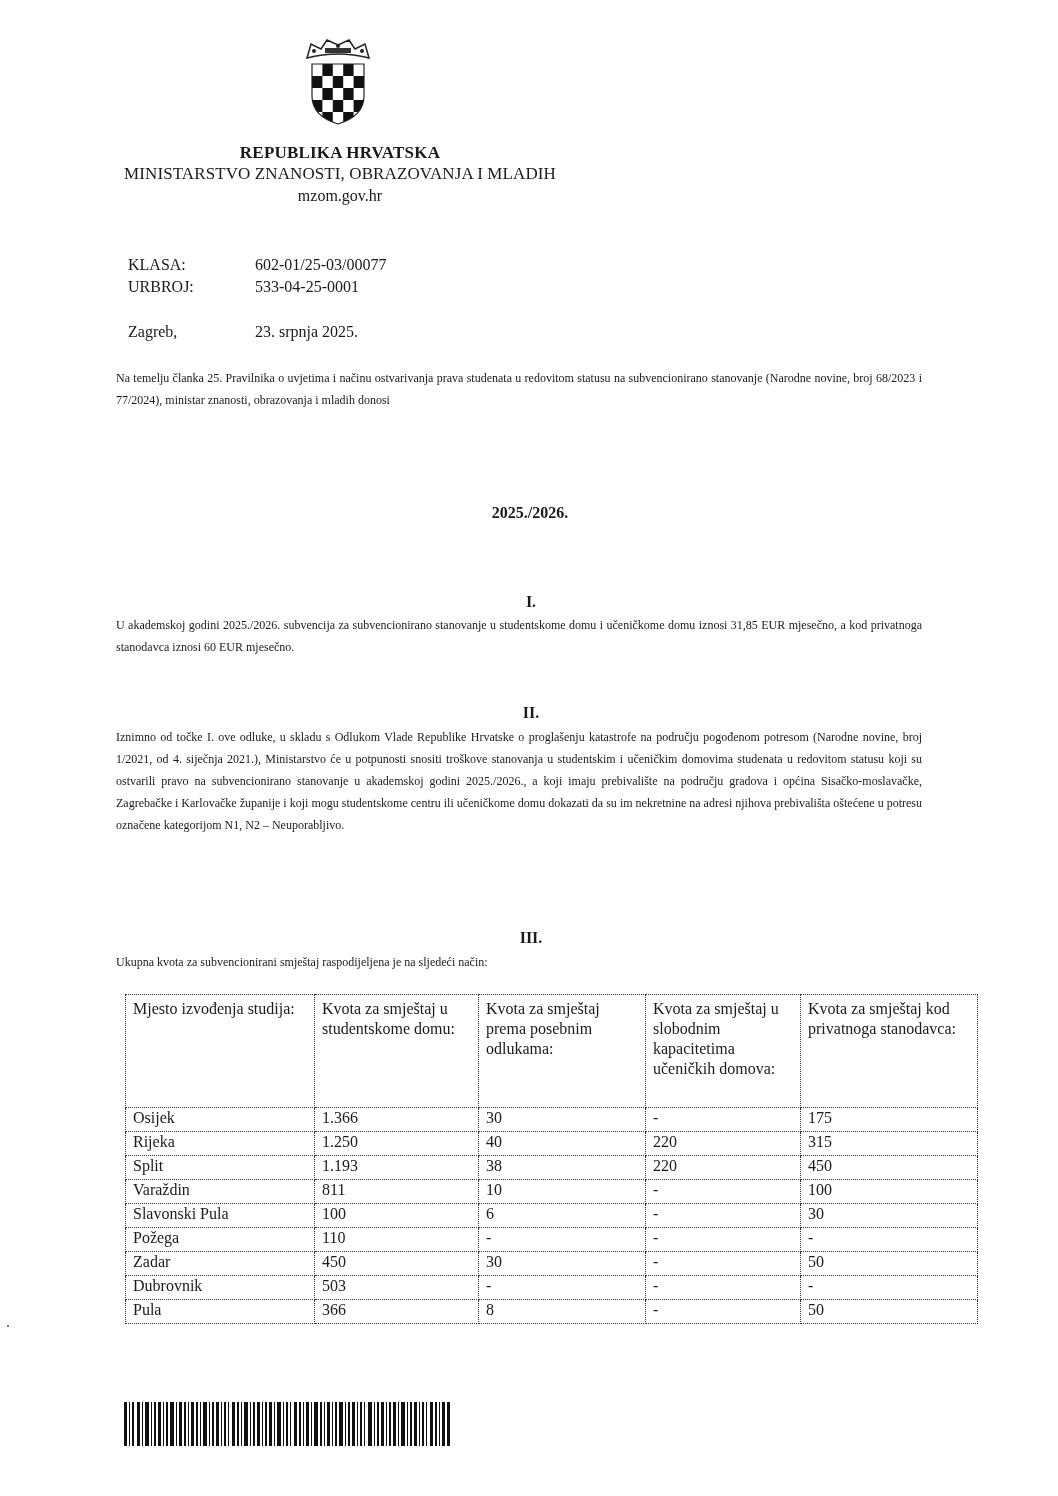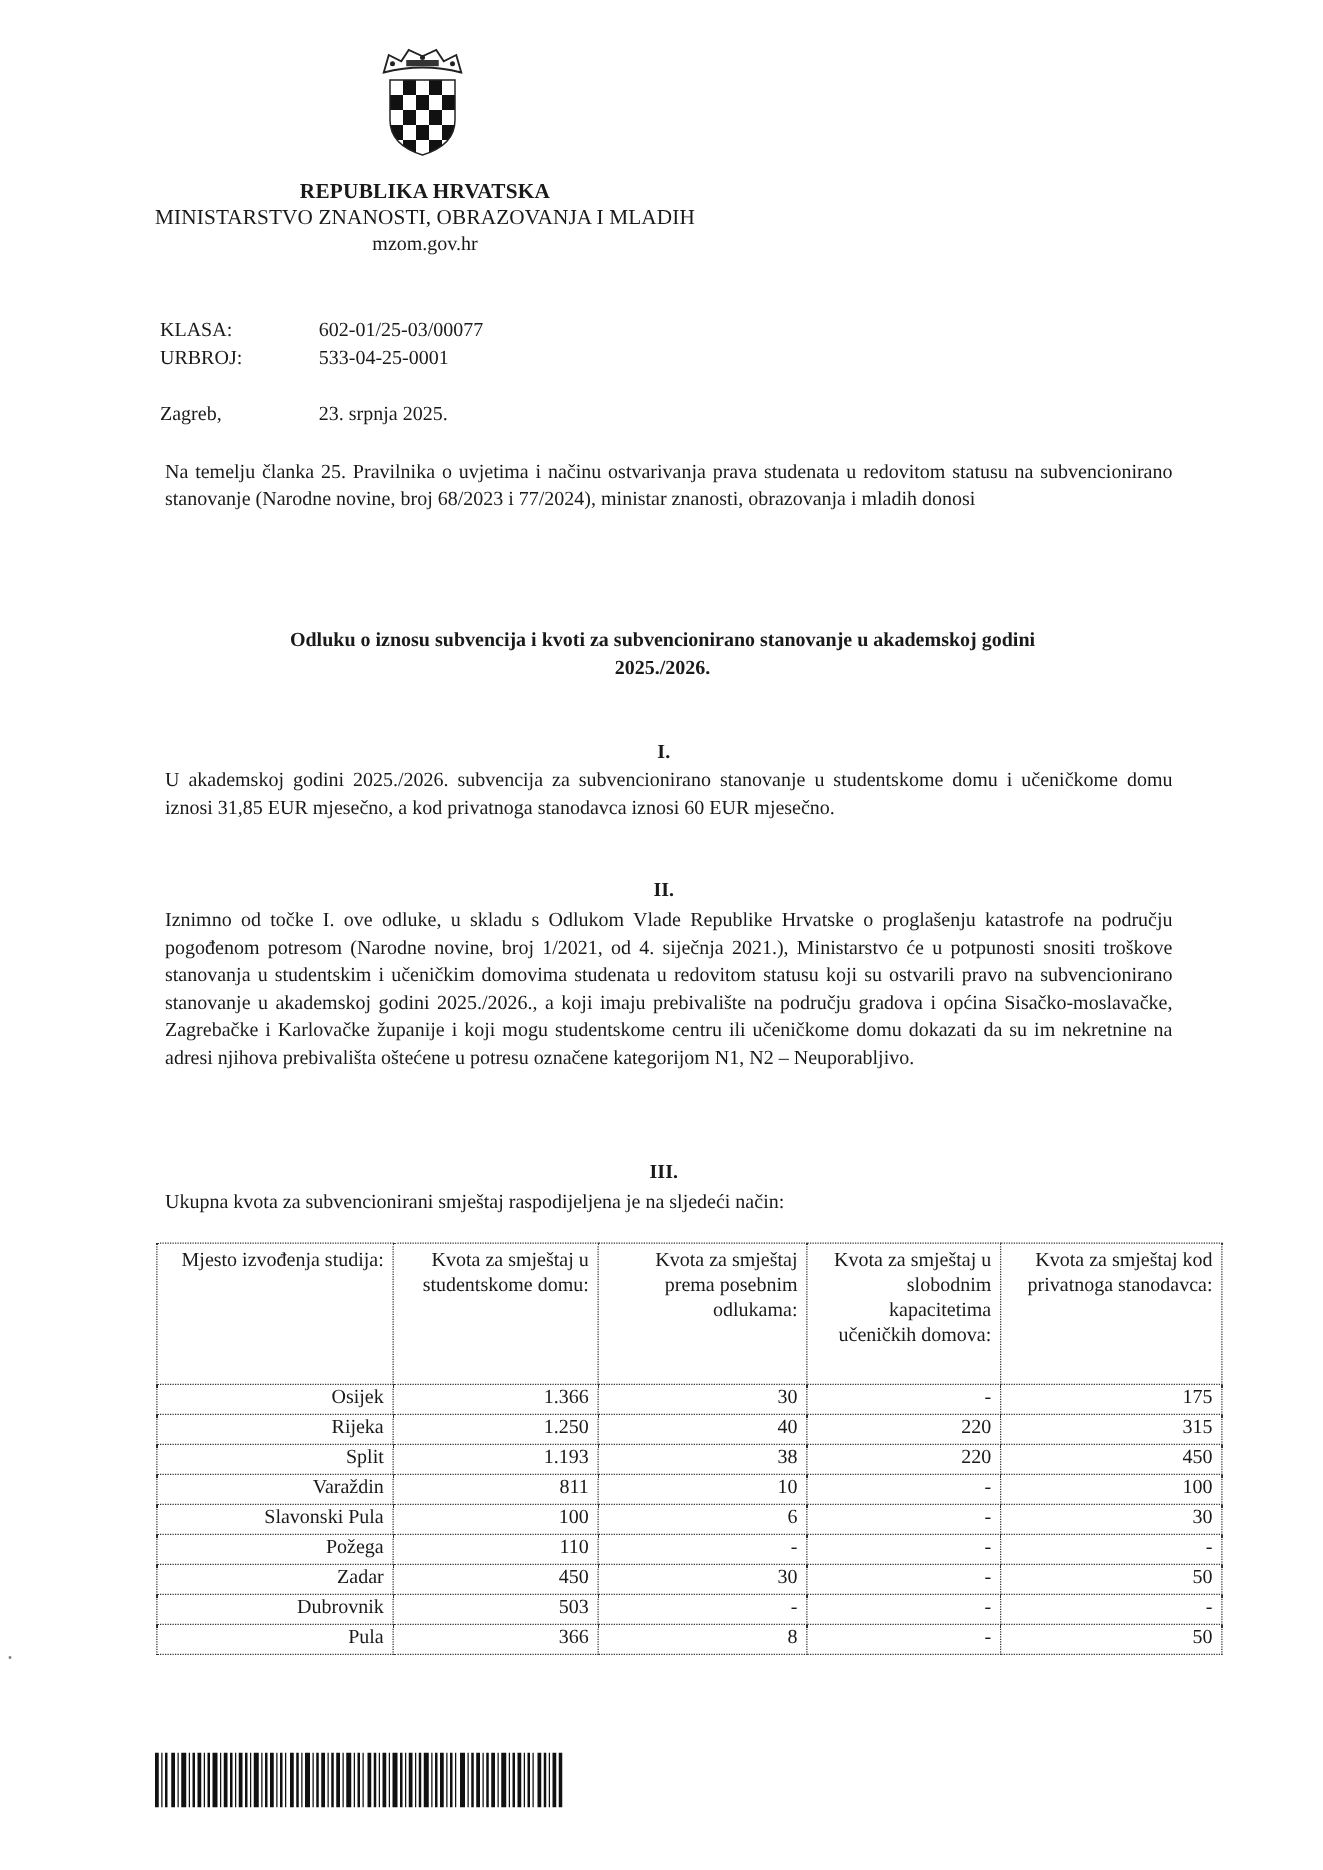--- a/index.html
+++ b/index.html
@@ -9,31 +9,31 @@
     color: #1a1a1a;
   }
   .abs { position: absolute; }
   .coat { left: 303px; top: 36px; width: 70px; height: 90px; }
   .hdr { left: 60px; width: 560px; text-align: center; }
   .hdr-title { top: 143px; font-weight: bold; font-size: 17px; letter-spacing: 0.2px; }
   .hdr-ministry { top: 164px; font-size: 17px; letter-spacing: 0.1px; }
   .hdr-web { top: 187px; font-size: 16px; }
   .meta-label { left: 128px; font-size: 16px; }
   .meta-value { left: 255px; font-size: 16px; }
-  .para { left: 132px; width: 806px; font-size: 16px; line-height: 22px; text-align: justify; }
+  .para { left: 116px; width: 806px; font-size: 12px; line-height: 22px; text-align: justify; }
   .para-last { text-align-last: left; }
   .decision-title { left: 150px; width: 760px; top: 502px; text-align: center; font-weight: bold; font-size: 16px; line-height: 22px; }
   .sec-num { left: 128px; width: 806px; text-align: center; font-weight: bold; font-size: 16px; }
   table.quota {
     position: absolute; left: 125px; top: 994px; width: 852px;
     border-collapse: collapse; font-size: 16px; table-layout: fixed;
   }
   table.quota td, table.quota th {
     border: 1px dotted #333; padding: 0 7px; vertical-align: top;
-    font-weight: normal; text-align: right; line-height: 20px;
+    font-weight: normal; text-align: left; line-height: 20px;
   }
   table.quota th { height: 108px; padding-top: 4px; }
   table.quota td { height: 23px; }
   .barcode { left: 124px; top: 1402px; width: 326px; height: 44px; }
   .margin-dot { left: 7px; top: 1325px; width: 2px; height: 2px; background: #777; }
 </style>
 </head>
 <body>
 
 <div class="abs coat">
@@ -78,21 +78,20 @@
 <div class="abs meta-label" style="top:256px">KLASA:</div>
 <div class="abs meta-value" style="top:256px">602-01/25-03/00077</div>
 <div class="abs meta-label" style="top:278px">URBROJ:</div>
 <div class="abs meta-value" style="top:278px">533-04-25-0001</div>
 <div class="abs meta-label" style="top:323px">Zagreb,</div>
 <div class="abs meta-value" style="top:323px">23. srpnja 2025.</div>
 
 <div class="abs para para-last" style="top:367px">Na temelju članka 25. Pravilnika o uvjetima i načinu ostvarivanja prava studenata u redovitom statusu na subvencionirano stanovanje (Narodne novine, broj 68/2023 i 77/2024), ministar znanosti, obrazovanja i mladih donosi</div>
 
 <div class="abs decision-title">
-  <div>Odluku o iznosu subvencija i kvoti za subvencionirano stanovanje u akademskoj godini</div>
   <div>2025./2026.</div>
 </div>
 
 <div class="abs sec-num" style="top:593px">I.</div>
 <div class="abs para para-last" style="top:614px">U akademskoj godini 2025./2026. subvencija za subvencionirano stanovanje u studentskome domu i učeničkome domu iznosi 31,85 EUR mjesečno, a kod privatnoga stanodavca iznosi 60 EUR mjesečno.</div>
 
 <div class="abs sec-num" style="top:704px">II.</div>
 <div class="abs para para-last" style="top:726px">Iznimno od točke I. ove odluke, u skladu s Odlukom Vlade Republike Hrvatske o proglašenju katastrofe na području pogođenom potresom (Narodne novine, broj 1/2021, od 4. siječnja 2021.), Ministarstvo će u potpunosti snositi troškove stanovanja u studentskim i učeničkim domovima studenata u redovitom statusu koji su ostvarili pravo na subvencionirano stanovanje u akademskoj godini 2025./2026., a koji imaju prebivalište na području gradova i općina Sisačko-moslavačke, Zagrebačke i Karlovačke županije i koji mogu studentskome centru ili učeničkome domu dokazati da su im nekretnine na adresi njihova prebivališta oštećene u potresu označene kategorijom N1, N2 – Neuporabljivo.</div>
 
 <div class="abs sec-num" style="top:929px">III.</div>

